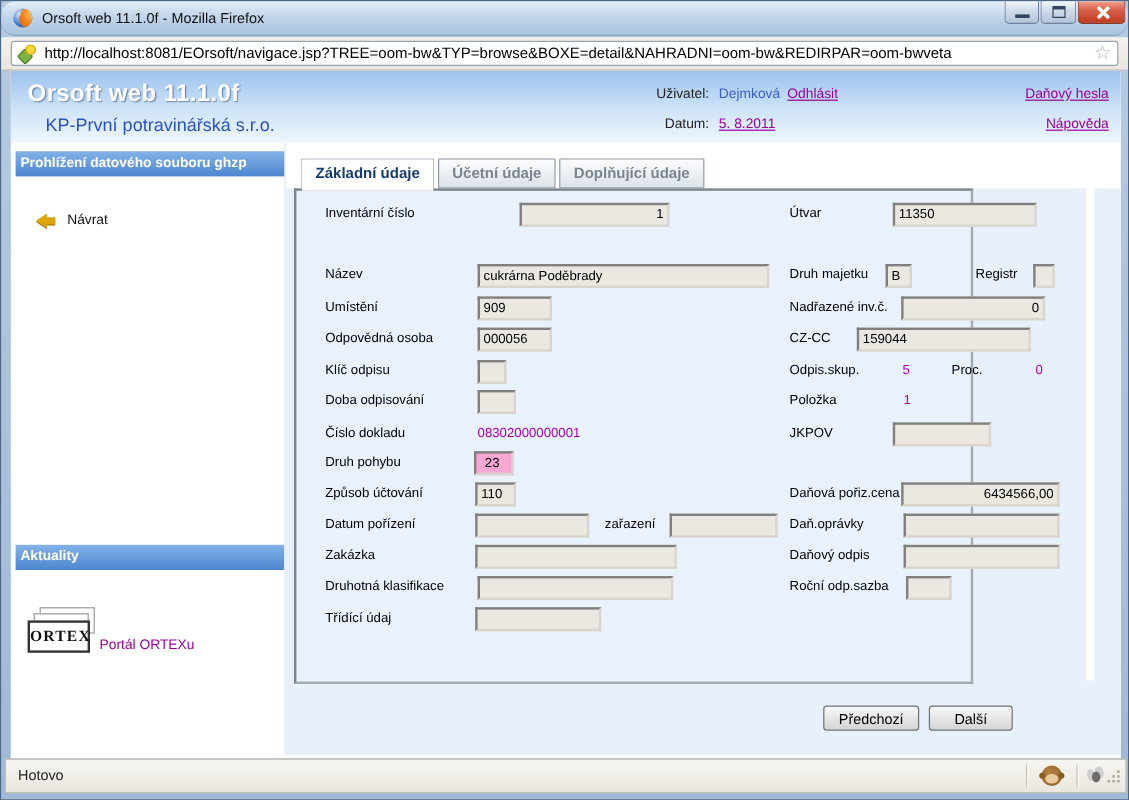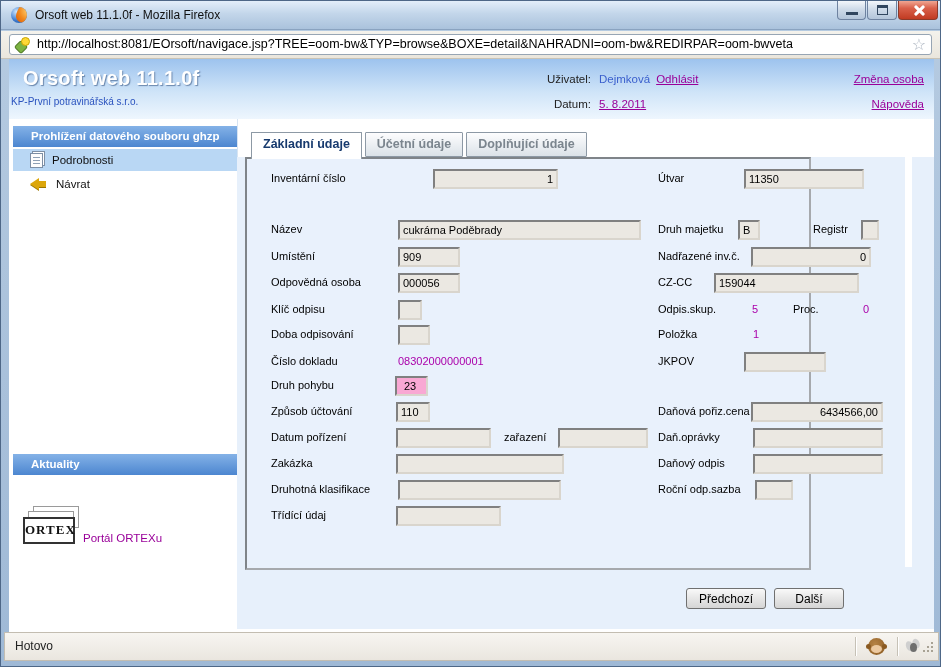--- a/index.html
+++ b/index.html
@@ -2,21 +2,21 @@
 <html><head>
 <meta charset="utf-8">
 <style>
   html,body{margin:0;padding:0;background:#e9e9e9;}
   *,*::before,*::after{box-sizing:border-box;}
   #window{position:relative;width:941px;height:667px;font-family:"Liberation Sans",sans-serif;
     background:linear-gradient(#b6cbe1,#9fb9d6);border:1px solid #4e6787;overflow:hidden;}
 
   
   .titlebar{position:absolute;left:0;top:0;width:939px;height:29px;
-    background:linear-gradient(#e3eefa,#c3d6ea 45%,#aac2dc);border-bottom:1px solid #8aa3c0;}
+    background:linear-gradient(#e3eefa,#c3d6ea 45%,#aac2dc);border-bottom:1px solid #8aa3c0;border-radius:12px;}
   .ficon{position:absolute;left:10px;top:6px;width:16px;height:16px;border-radius:50%;
     background:radial-gradient(circle at 35% 30%,#cfe8ff,#3d7bd0 55%,#1c4f92);overflow:hidden;}
   .ficon::after{content:"";position:absolute;right:-4px;top:-3px;width:14px;height:19px;
     background:radial-gradient(circle at 75% 25%,#ffd77a,#f28a1e 55%,#d95b0a);
     border-radius:50% 60% 60% 50%;transform:rotate(25deg);}
   .wtitle{position:absolute;left:34px;top:0;line-height:28px;font-size:12px;color:#101010;white-space:nowrap;}
   .winbtn{position:absolute;top:0;height:19px;border:1px solid #6e82a0;border-top:none;
     border-radius:0 0 4px 4px;background:linear-gradient(#f3f7fb,#cfdbe9 45%,#b3c5da);cursor:pointer;}
   .winbtn.min{left:836px;width:29px;}
   .winbtn.max{left:866px;width:30px;}
@@ -38,32 +38,32 @@
   .favicon::after{content:"";position:absolute;right:1px;top:0;width:9px;height:9px;background:#fdd835;border:1px solid #c9a400;border-radius:50%;}
   .urltext{position:absolute;left:27px;top:0;line-height:19px;font-size:12.5px;color:#000;white-space:nowrap;}
   .star{position:absolute;right:5px;top:-1px;line-height:21px;font-size:16px;color:#aab3bf;cursor:pointer;}
 
   
   .page{position:absolute;left:8px;top:58px;width:925px;height:573px;background:#fff;overflow:hidden;}
   .pageheader{position:absolute;left:0;top:0;width:925px;height:60px;
     background:linear-gradient(#9dc3ee,#cfe4f8 55%,#eef6fe);}
   .apptitle{position:absolute;left:14px;top:8px;font-size:20px;font-weight:bold;color:#fff;
     text-shadow:1px 1px 1px rgba(90,120,160,.85);letter-spacing:.3px;}
-  .company{position:absolute;left:2px;top:37px;font-size:10px;color:#2a52be;}
+  .company{position:absolute;left:29px;top:37px;font-size:15px;color:#2a52be;}
   .hrow{position:absolute;left:492px;white-space:nowrap;font-size:11.5px;color:#222;}
   .hlabel{display:inline-block;width:90px;text-align:right;}
   .huser{color:#3a5fcd;margin-left:8px;}
   .hlink{color:#990099;text-decoration:underline;cursor:pointer;font-size:11.5px;}
   .hrow .hlink{margin-left:6px;}
   .hlink.rgt{position:absolute;right:10px;}
 
   
   .sbheader{position:absolute;left:4px;width:224px;height:21px;
     background:linear-gradient(#84b2e7,#4c86d0);color:#fff;font-weight:bold;font-size:11.5px;
-    line-height:21px;padding-left:18px;}
+    line-height:21px;padding-left:4px;}
   .sbitem{position:absolute;left:4px;width:224px;height:22px;display:flex;align-items:center;
     font-size:11.5px;color:#111;cursor:pointer;}
   .sbitem.selected{background:#b9d7f4;}
   .sbitem .ic{margin-left:17px;}
   .sbitem .sbtext{margin-left:9px;}
   .doc-icon{width:13px;height:15px;background:#fdfdfd;border:1px solid #7d8fa5;position:relative;
     box-shadow:2px -2px 0 -1px #fff,2px -2px 0 0 #7d8fa5;}
   .doc-icon::after{content:"";position:absolute;left:2px;top:3px;width:7px;height:1px;background:#8ea0b5;
     box-shadow:0 3px 0 #8ea0b5,0 6px 0 #8ea0b5;}
   .arrow-icon{position:relative;width:17px;height:12px;filter:drop-shadow(0 1px 0 #9a7500);}
@@ -149,30 +149,26 @@
 
     <div class="pageheader">
       <div class="apptitle">Orsoft web 11.1.0f</div>
       <div class="company">KP-První potravinářská s.r.o.</div>
       <div class="hrow" style="top:14px;">
         <span class="hlabel">Uživatel:</span><span class="huser">Dejmková</span><a class="hlink">Odhlásit</a>
       </div>
       <div class="hrow" style="top:39px;">
         <span class="hlabel">Datum:</span><a class="hlink" style="margin-left:8px;">5. 8.2011</a>
       </div>
-      <a class="hlink rgt" style="top:14px;">Změna osoba</a>
+      <a class="hlink rgt" style="top:14px;">Daňový hesla</a>
       <a class="hlink rgt" style="top:39px;">Nápověda</a>
     </div>
 
     <div class="sbheader" style="top:67px;">
       <span>Prohlížení datového souboru ghzp</span>
-    </div>
-    <div class="sbitem selected" style="top:90px;">
-      <span class="ic doc-icon"></span>
-      <span class="sbtext">Podrobnosti</span>
     </div>
     <div class="sbitem" style="top:114px;">
       <span class="ic arrow-icon"></span>
       <span class="sbtext">Návrat</span>
     </div>
     <div class="sbheader" style="top:395px;">
       <span>Aktuality</span>
     </div>
     <div class="ortex">
       <span class="card c1"></span>

